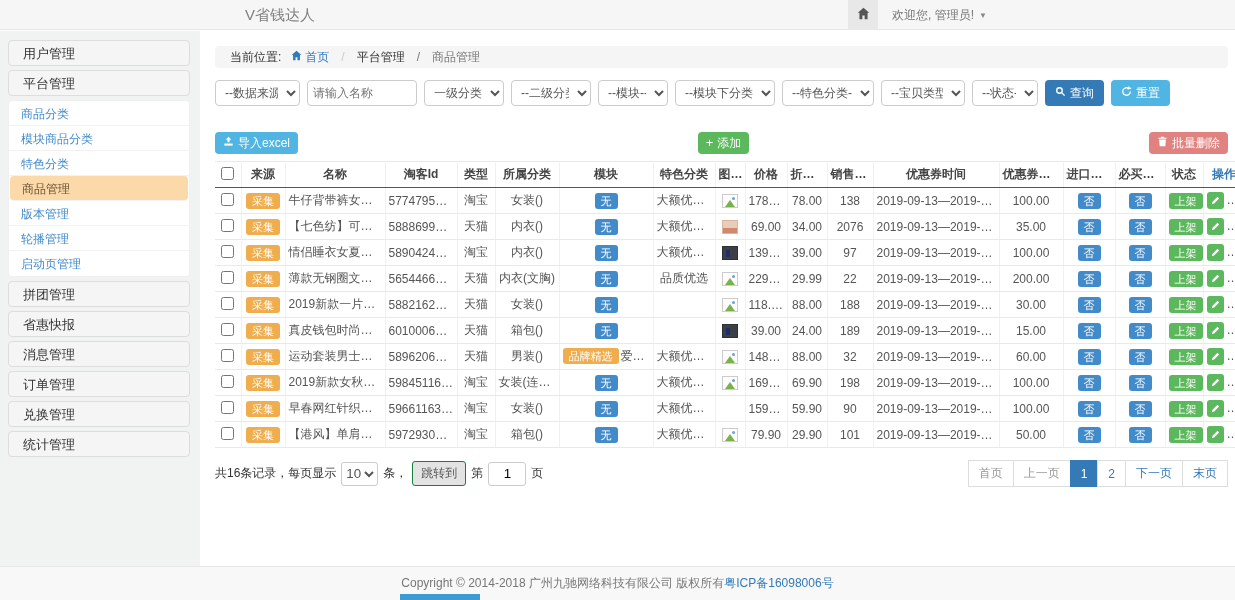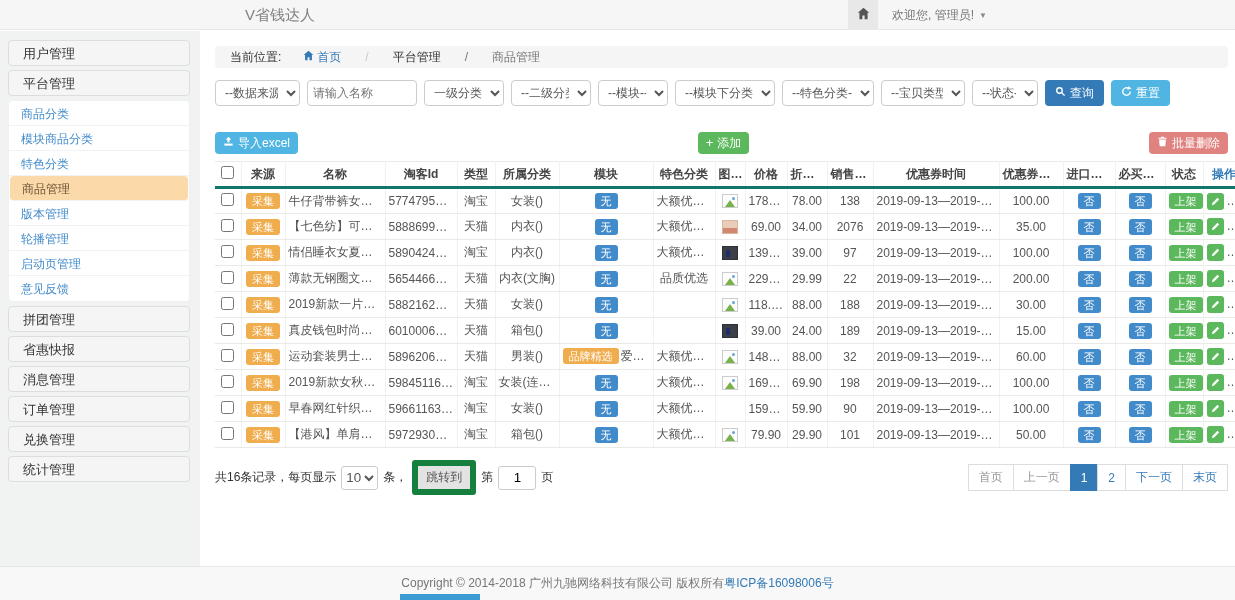--- a/index.html
+++ b/index.html
@@ -44,21 +44,21 @@
   .sub-item {
     padding: 5px 12px; height: 25px; font-size: 12px; color: #428bca;
     border-bottom: 1px solid #f2f2f2; cursor: pointer;
   }
   .sub-item:last-child { border-bottom: none; }
   .sub-item.active { background: #fbd9a8; border-radius: 4px; color: #6b5337; margin: 0 1px; }
   
   .main { position: absolute; left: 215px; top: 30px; width: 1013px; }
   .breadcrumb {
     margin-top: 16px; background: #f5f5f5; border-radius: 4px;
-    padding: 5px 15px; height: 22px; display: flex; align-items: center; gap: 22px;
+    padding: 5px 15px; height: 22px; display: flex; align-items: center; gap: 10px;
     color: #333;
   }
   .breadcrumb .link { color: #337ab7; cursor: pointer; display: flex; align-items: center; gap: 3px; }
   .breadcrumb .sep { color: #ccc; padding: 0 2px; }
   .breadcrumb .muted { color: #777; }
   
   .filter-row { margin-top: 12px; display: flex; gap: 7px; align-items: center; }
   .filter-row select, .filter-row input {
     height: 26px; border: 1px solid #ccc; border-radius: 4px;
     font-size: 12px; color: #555; background: #fff; padding: 2px 5px;
@@ -76,21 +76,21 @@
   
   .toolbar { margin-top: 26px; display: flex; justify-content: space-between; gap: 5px; }
   .toolbar .btn { height: 22px; padding: 2px 8px; font-size: 12px; }
   
   table.goods { margin-top: 7px; width: 100%; border-collapse: collapse; table-layout: fixed; }
   table.goods th, table.goods td {
     border: 1px solid #e9e9e9; border-left: none; border-right: 1px solid #f1f1f1;
     height: 26px; padding: 2px 3px; text-align: center; font-size: 12px;
     color: #555; overflow: hidden; white-space: nowrap; text-overflow: ellipsis;
   }
-  table.goods th { font-weight: bold; color: #444; border-bottom: 3px solid #0f766e; }
+  table.goods th { font-weight: bold; color: #444; border-bottom: 1px solid #0f766e; }
   table.goods th.op { color: #337ab7; }
   .badge {
     display: inline-block; padding: 2px 6px; border-radius: 3px;
     color: #fff; font-size: 11px; line-height: 12px;
   }
   .badge.orange { background: #f0ad4e; }
   .badge.blue { background: #428bca; cursor: pointer; }
   .badge.green { background: #5cb85c; cursor: pointer; }
   .thumb { width: 16px; height: 14px; display: inline-block; vertical-align: middle;
            background: #fdfdfd; border: 1px solid #ccc; position: relative; overflow: hidden; }
@@ -112,21 +112,21 @@
     display: inline-flex; align-items: center; justify-content: center; padding: 0;
     vertical-align: middle;
   }
   .icon-btn.edit { background: #5cb85c; margin-right: 3px; }
   .icon-btn.del { background: #d9534f; }
   .module-cell-text { color: #555; margin-left: 2px; }
   
   .pagination-row { margin-top: 12px; display: flex; align-items: center; justify-content: space-between; }
   .page-summary { display: flex; align-items: center; gap: 5px; color: #333; }
   .page-summary select { height: 24px; border: 1px solid #ccc; border-radius: 3px; background: #fff; color:#555; }
-  .jump-btn { background: #e3e3e3; border: 6px solid #15803d; border-radius: 3px; padding: 3px 8px; color: #555; cursor: pointer; font-size:12px; }
+  .jump-btn { background: #e3e3e3; border: 1px solid #15803d; border-radius: 3px; padding: 3px 8px; color: #555; cursor: pointer; font-size:12px; }
   .jump-input { width: 38px; height: 24px; border: 1px solid #ccc; border-radius: 3px; text-align: center; }
   .pager { display: flex; }
   .pager .pg {
     border: 1px solid #ddd; background: #fff; color: #337ab7; padding: 4px 10px;
     margin-left: -1px; cursor: pointer; font-size: 12px; min-width: 28px; text-align: center;
   }
   .pager .pg.disabled { color: #999; }
   .pager .pg.active { background: #337ab7; border-color: #337ab7; color: #fff; }
   
   .footer {
@@ -162,21 +162,20 @@
       <div class="menu-group">用户管理</div>
       <div class="menu-group">平台管理</div>
       <div class="submenu-panel">
         <div class="sub-item">商品分类</div>
         <div class="sub-item">模块商品分类</div>
         <div class="sub-item">特色分类</div>
         <div class="sub-item active">商品管理</div>
         <div class="sub-item">版本管理</div>
         <div class="sub-item">轮播管理</div>
         <div class="sub-item">启动页管理</div>
-        <div class="sub-item">意见反馈</div>
       </div>
       <div class="menu-group">拼团管理</div>
       <div class="menu-group">省惠快报</div>
       <div class="menu-group">消息管理</div>
       <div class="menu-group">订单管理</div>
       <div class="menu-group">兑换管理</div>
       <div class="menu-group">统计管理</div>
     </div>
 </div>
 

